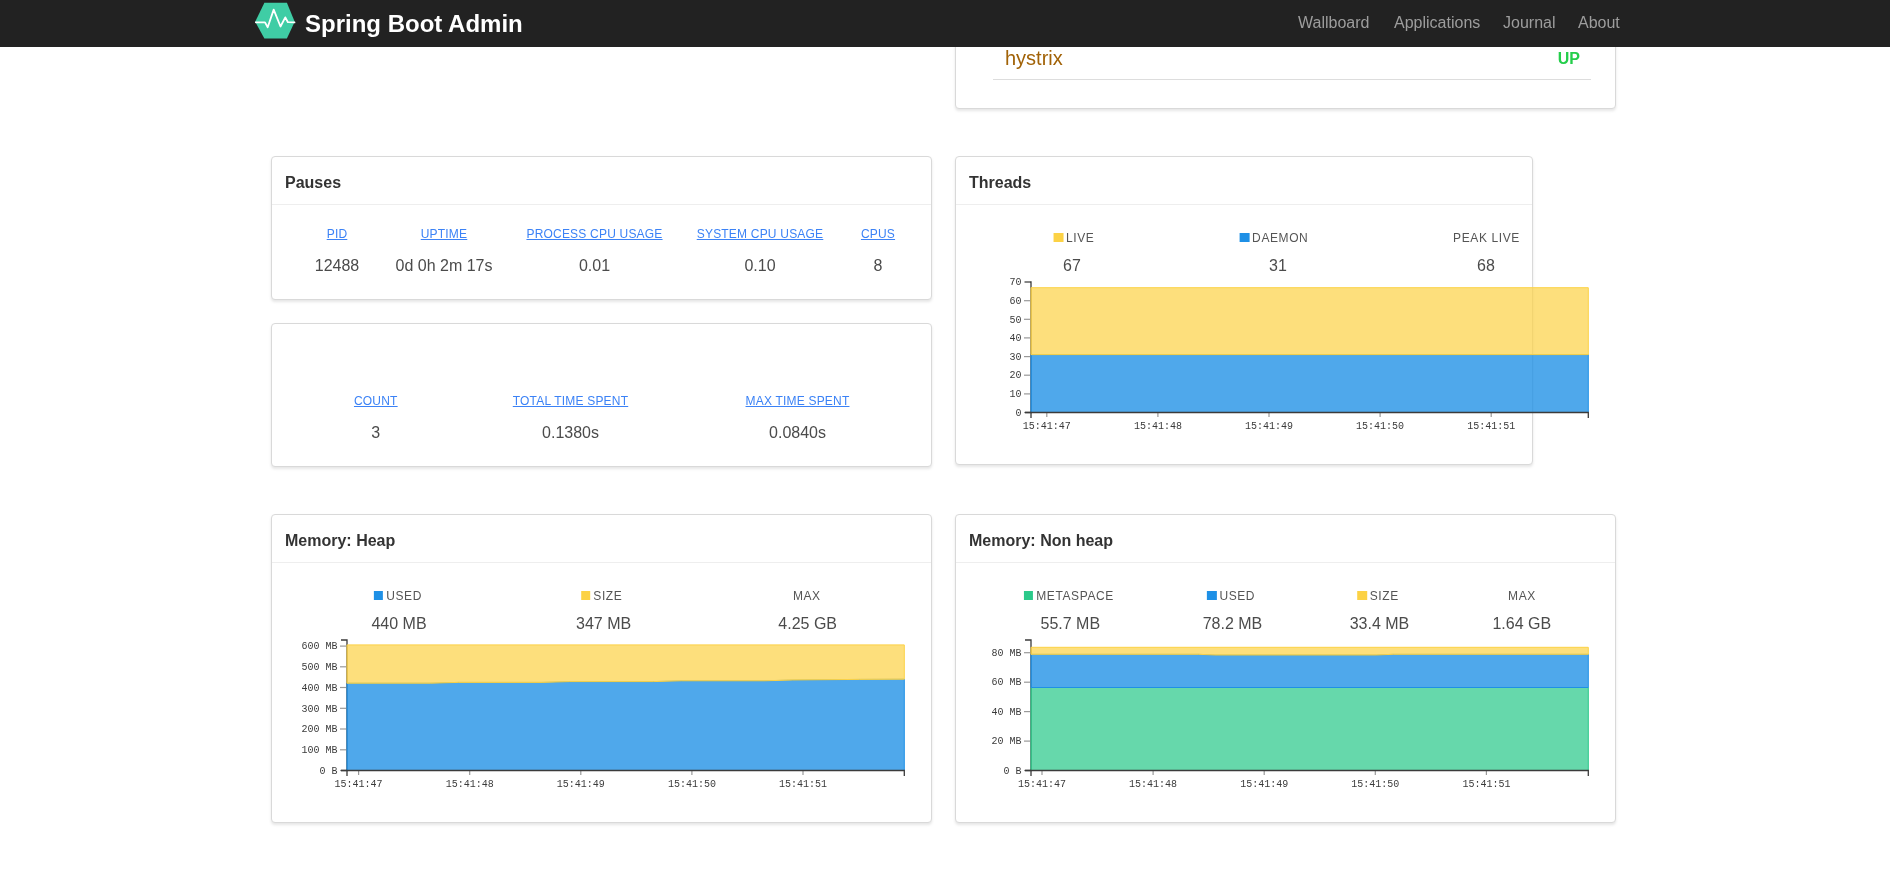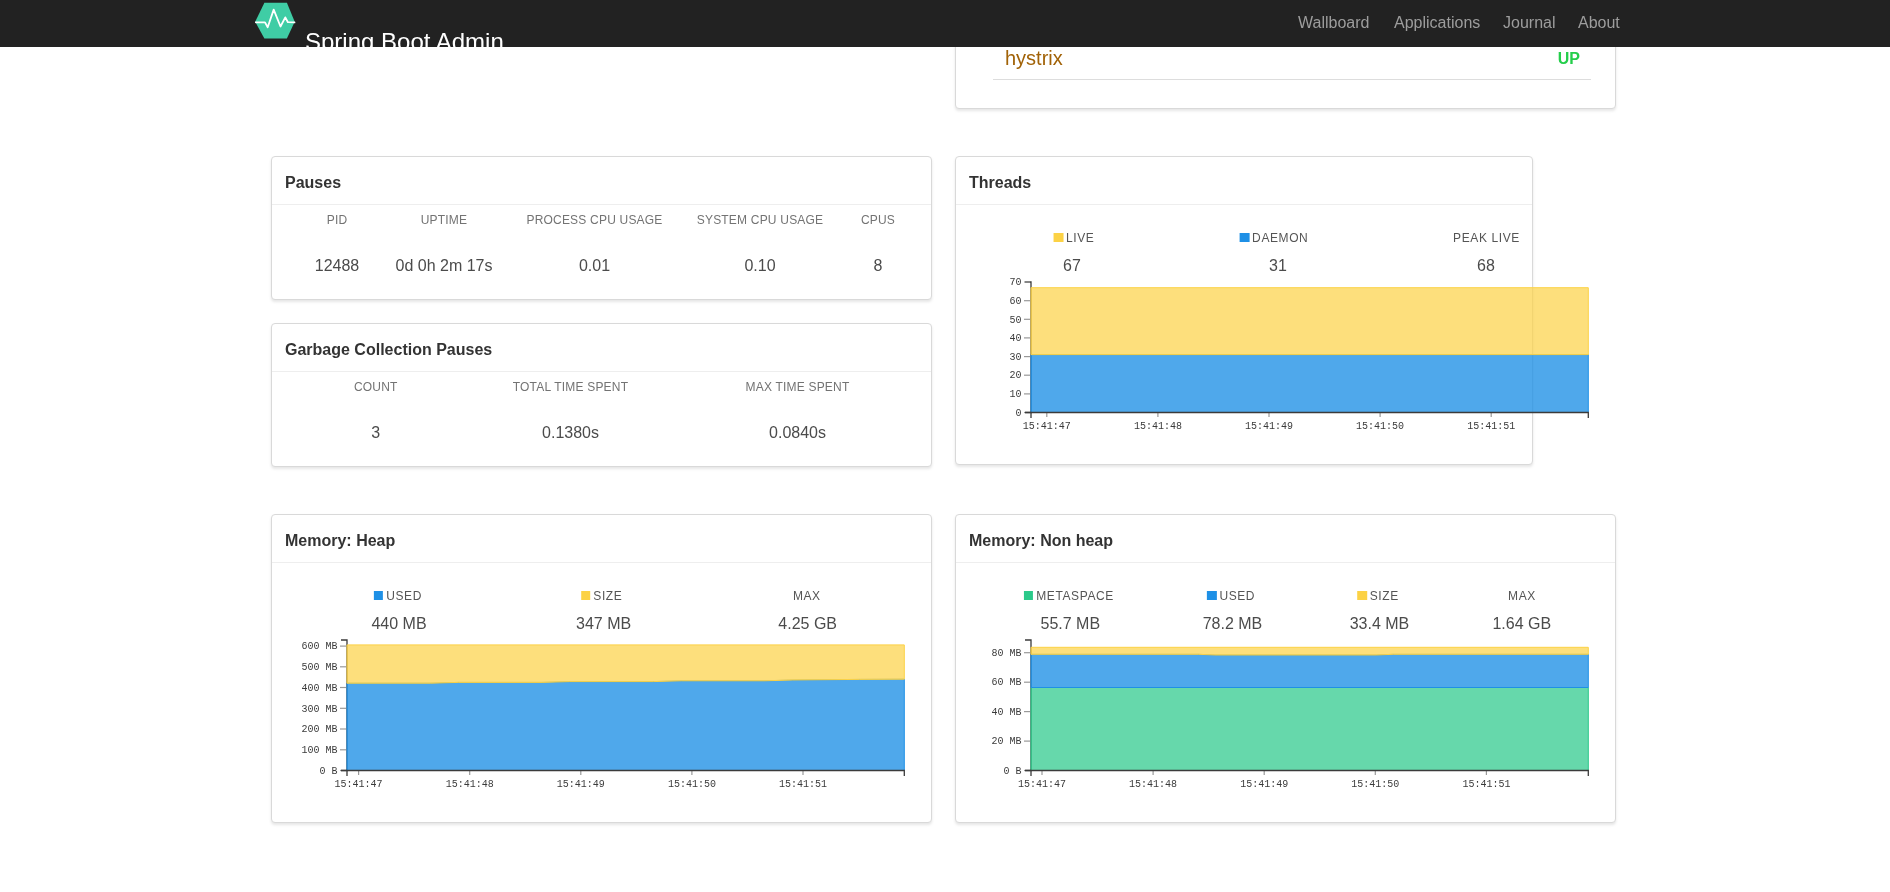--- a/index.html
+++ b/index.html
@@ -1,22 +1,22 @@
 <!DOCTYPE html>
 <html><head>
 <meta charset="utf-8">
 <style>
 * { margin:0; padding:0; box-sizing:border-box; }
 html,body { width:1890px; height:892px; background:#fff; font-family:"Liberation Sans",sans-serif; position:relative; overflow:hidden; }
 .navbar { position:absolute; left:0; top:0; width:1890px; height:47px; background:#222; z-index:50; }
-.brand { position:absolute; left:305px; top:0; height:47px; line-height:47px; color:#fff; font-size:24px; font-weight:normal;margin-top:18px; }
+.brand { position:absolute; left:305px; top:0; height:47px; line-height:47px; color:#fff; font-size:24px; font-weight:bold; }
 .nlink { position:absolute; top:0; height:45px; line-height:45px; color:#9d9d9d; font-size:16px; }
 .panel { position:absolute; background:#fff; border:1px solid #d9d9d9; border-radius:4px; box-shadow:0 2px 3px rgba(0,0,0,0.10); }
 .phead { position:absolute; left:0; top:0; width:100%; height:48px; line-height:51px; border-bottom:1px solid #eee; font-size:16px; font-weight:bold; color:#333; padding-left:13px; }
-.lab { position:absolute; top:56px; transform:translateX(-50%); font-size:12px; color:#737373; letter-spacing:0.2px; white-space:nowrap; }
+.lab { position:absolute; top:70px; transform:translateX(-50%); font-size:12px; color:#3b82f6; letter-spacing:0.2px; white-space:nowrap;text-decoration:underline; }
 .leg { position:absolute; top:74px; transform:translateX(-50%); font-size:12px; color:#555; letter-spacing:0.6px; white-space:nowrap; }
 .lbox { display:inline-block; width:9.5px; height:9.5px; margin-right:3px; }
 .val { position:absolute; top:100px; transform:translateX(-50%); font-size:16px; color:#4b4b4b; white-space:nowrap; }
 </style>
 </head>
 <body>
 
 <div class="panel" style="left:955px;top:20px;width:661px;height:89px">
   <div style="position:absolute;left:49px;top:27px;height:20px;line-height:20px;font-size:20px;font-weight:normal;color:#a16207">hystrix</div>
   <div style="position:absolute;right:35px;top:29px;height:18px;line-height:18px;font-size:16px;font-weight:bold;color:#24ce4b">UP</div>
@@ -29,21 +29,20 @@
     <div class="lab" style="left:172px">UPTIME</div>
     <div class="val" style="left:172px">0d 0h 2m 17s</div>
     <div class="lab" style="left:322.5px">PROCESS CPU USAGE</div>
     <div class="val" style="left:322.5px">0.01</div>
     <div class="lab" style="left:488px">SYSTEM CPU USAGE</div>
     <div class="val" style="left:488px">0.10</div>
     <div class="lab" style="left:606px">CPUS</div>
     <div class="val" style="left:606px">8</div>
   </div>
 <div class="panel" style="left:271px;top:323px;width:661px;height:144px">
-    <div class="phead">Garbage Collection Pauses</div>
     <div class="lab" style="left:103.8px">COUNT</div>
     <div class="val" style="left:103.8px">3</div>
     <div class="lab" style="left:298.5px">TOTAL TIME SPENT</div>
     <div class="val" style="left:298.5px">0.1380s</div>
     <div class="lab" style="left:525.5px">MAX TIME SPENT</div>
     <div class="val" style="left:525.5px">0.0840s</div>
   </div>
 <div class="panel" style="left:955px;top:156px;width:578px;height:309px">
     <div class="phead">Threads</div>
     <div class="leg" style="left:118px"><span class="lbox" style="background:#fcd245"></span><span>LIVE</span></div>

